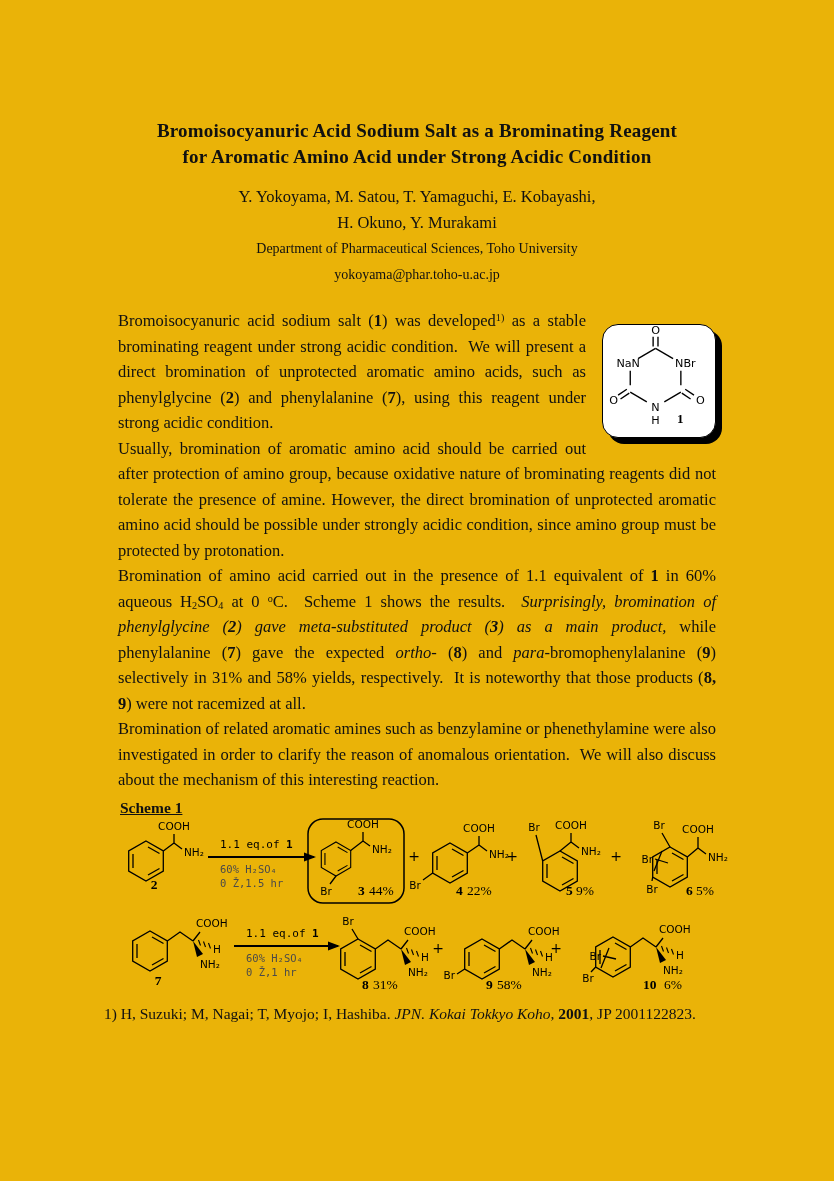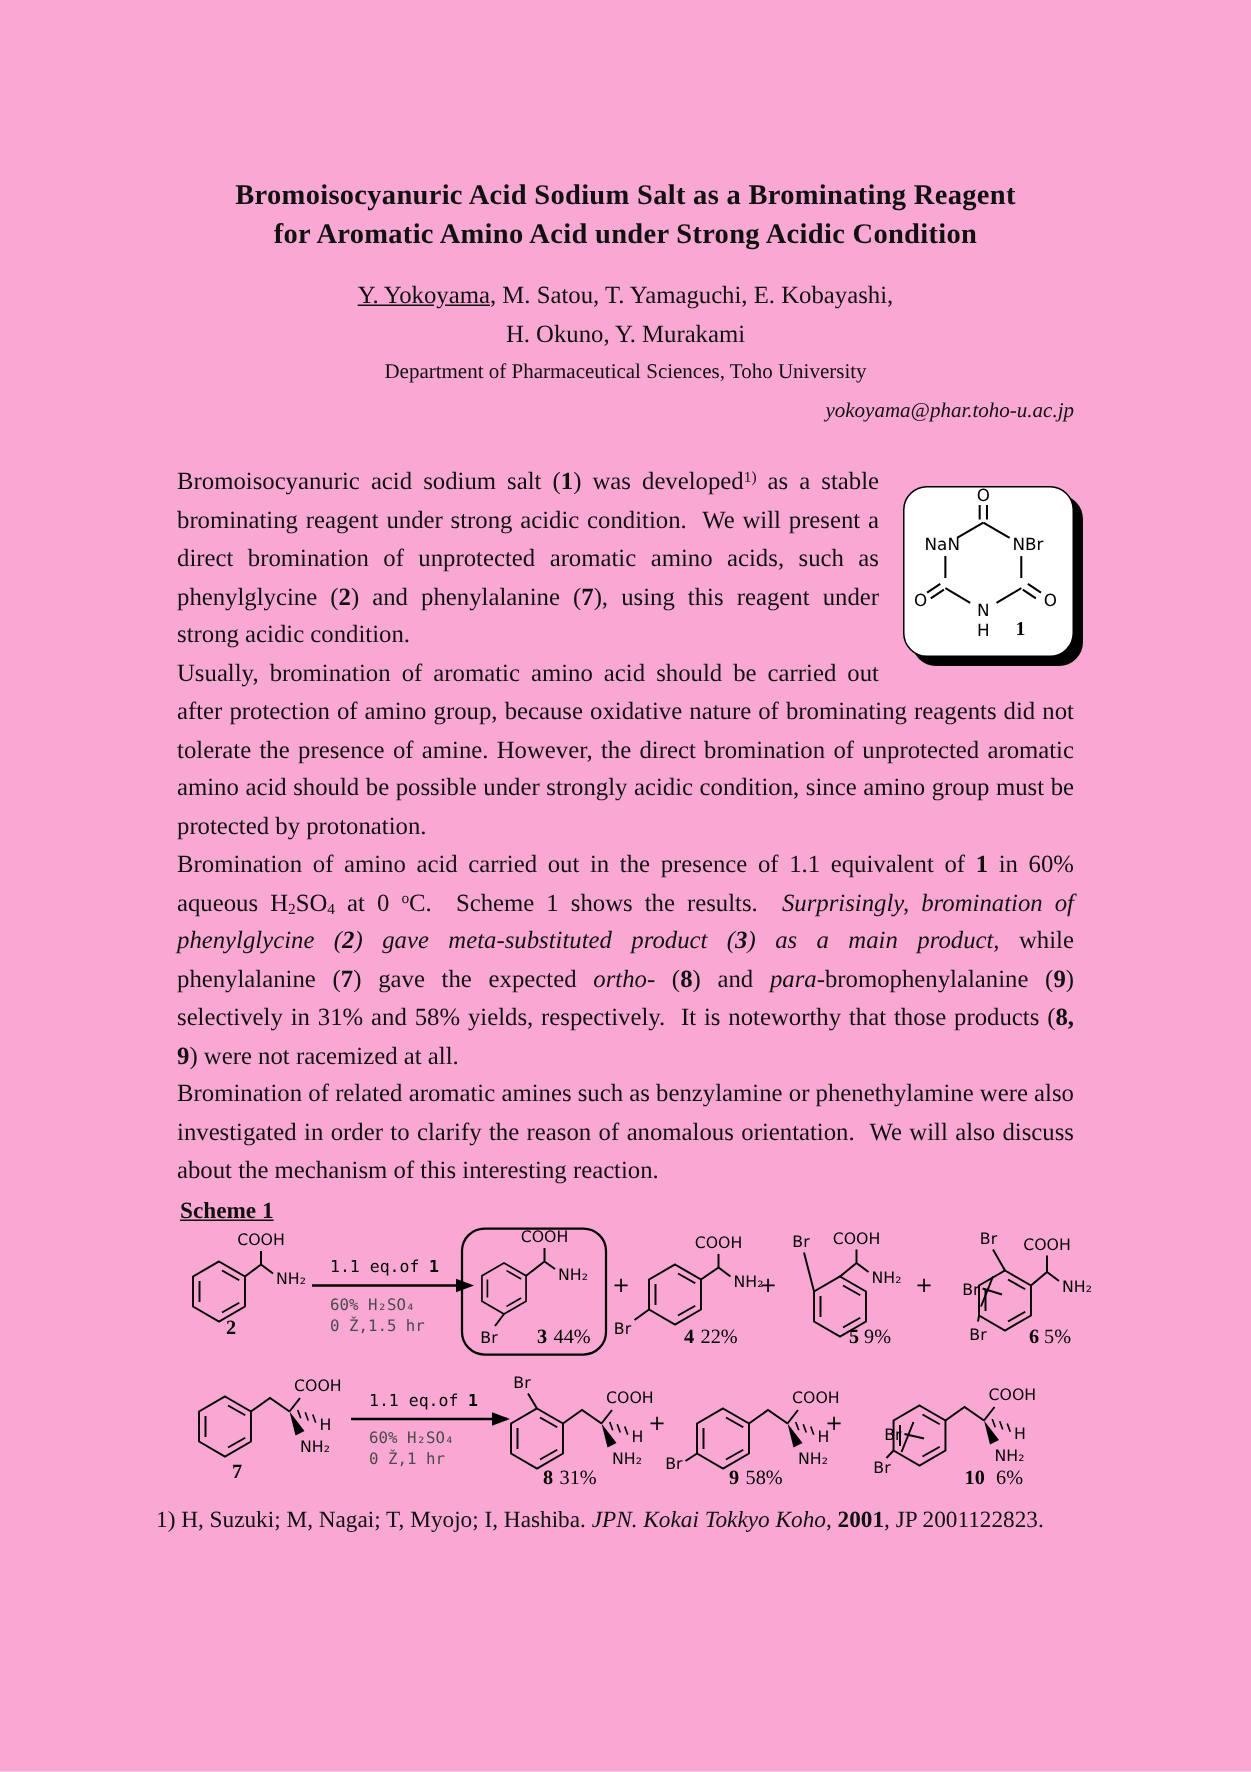--- a/index.html
+++ b/index.html
@@ -1,47 +1,47 @@
 <!DOCTYPE html>
 <html><head>
 <meta charset="utf-8">
 <style>
   html,body{margin:0;padding:0;background:#e8e8e8;}
   .page{
     position:relative;
     width:834px;height:1181px;
     margin:0 auto;
-    background:#f9a8d4;
+    background:#eab308;
     font-family:"Liberation Serif", serif;
     color:#111;
     box-sizing:border-box;
     padding:118px 118px 0 118px;
     overflow:hidden;
   }
   .title{
     text-align:center;
     font-weight:bold;
     font-size:19px;
     line-height:26px;
     letter-spacing:0.2px;
   }
   .authors{
     margin-top:14px;
     text-align:center;
     font-size:16.5px;
     line-height:26px;
   }
-  .authors .u{text-decoration:underline;}
+  .authors .u{}
   .affil{
     margin-top:0;
     text-align:center;
     font-size:14px;
     line-height:26px;
   }
-  .affil .email{font-style:italic;text-align:right;}
+  .affil .email{}
   .bodytext{
     margin-top:20px;
     font-size:16.5px;
     line-height:25.5px;
     text-align:justify;
   }
   .bodytext p{margin:0;}
   .bodytext sup{font-size:0.62em;vertical-align:baseline;position:relative;top:-0.45em;line-height:0;}
   .bodytext sub{font-size:0.62em;vertical-align:baseline;position:relative;top:0.25em;line-height:0;}
   .struct-box{

